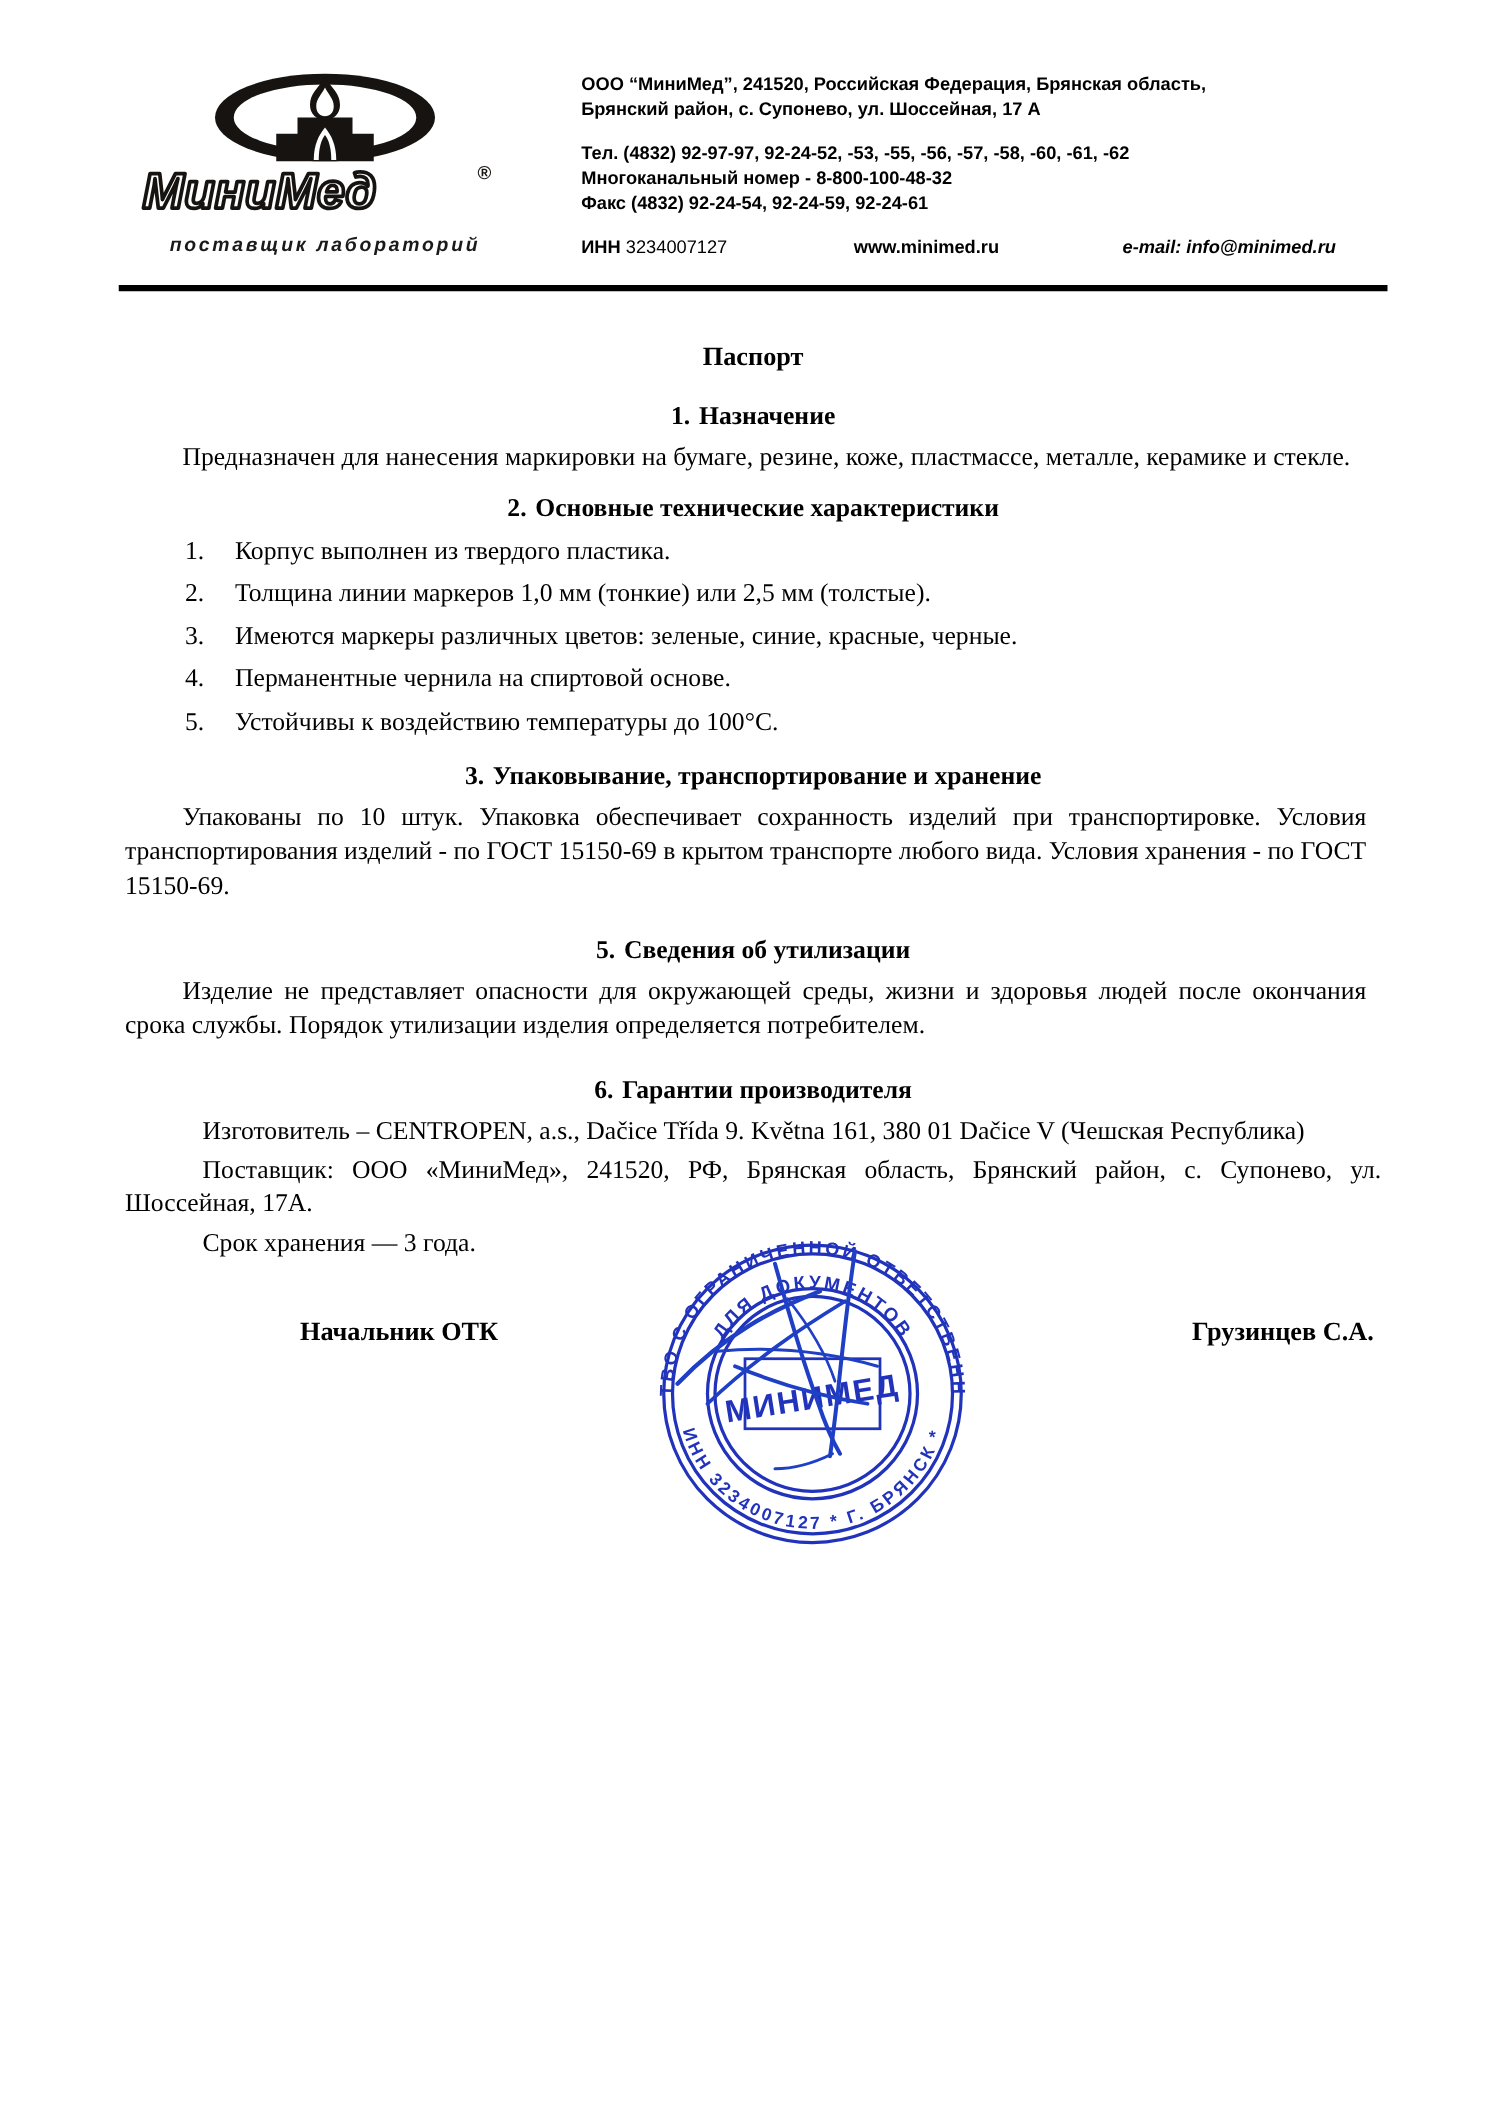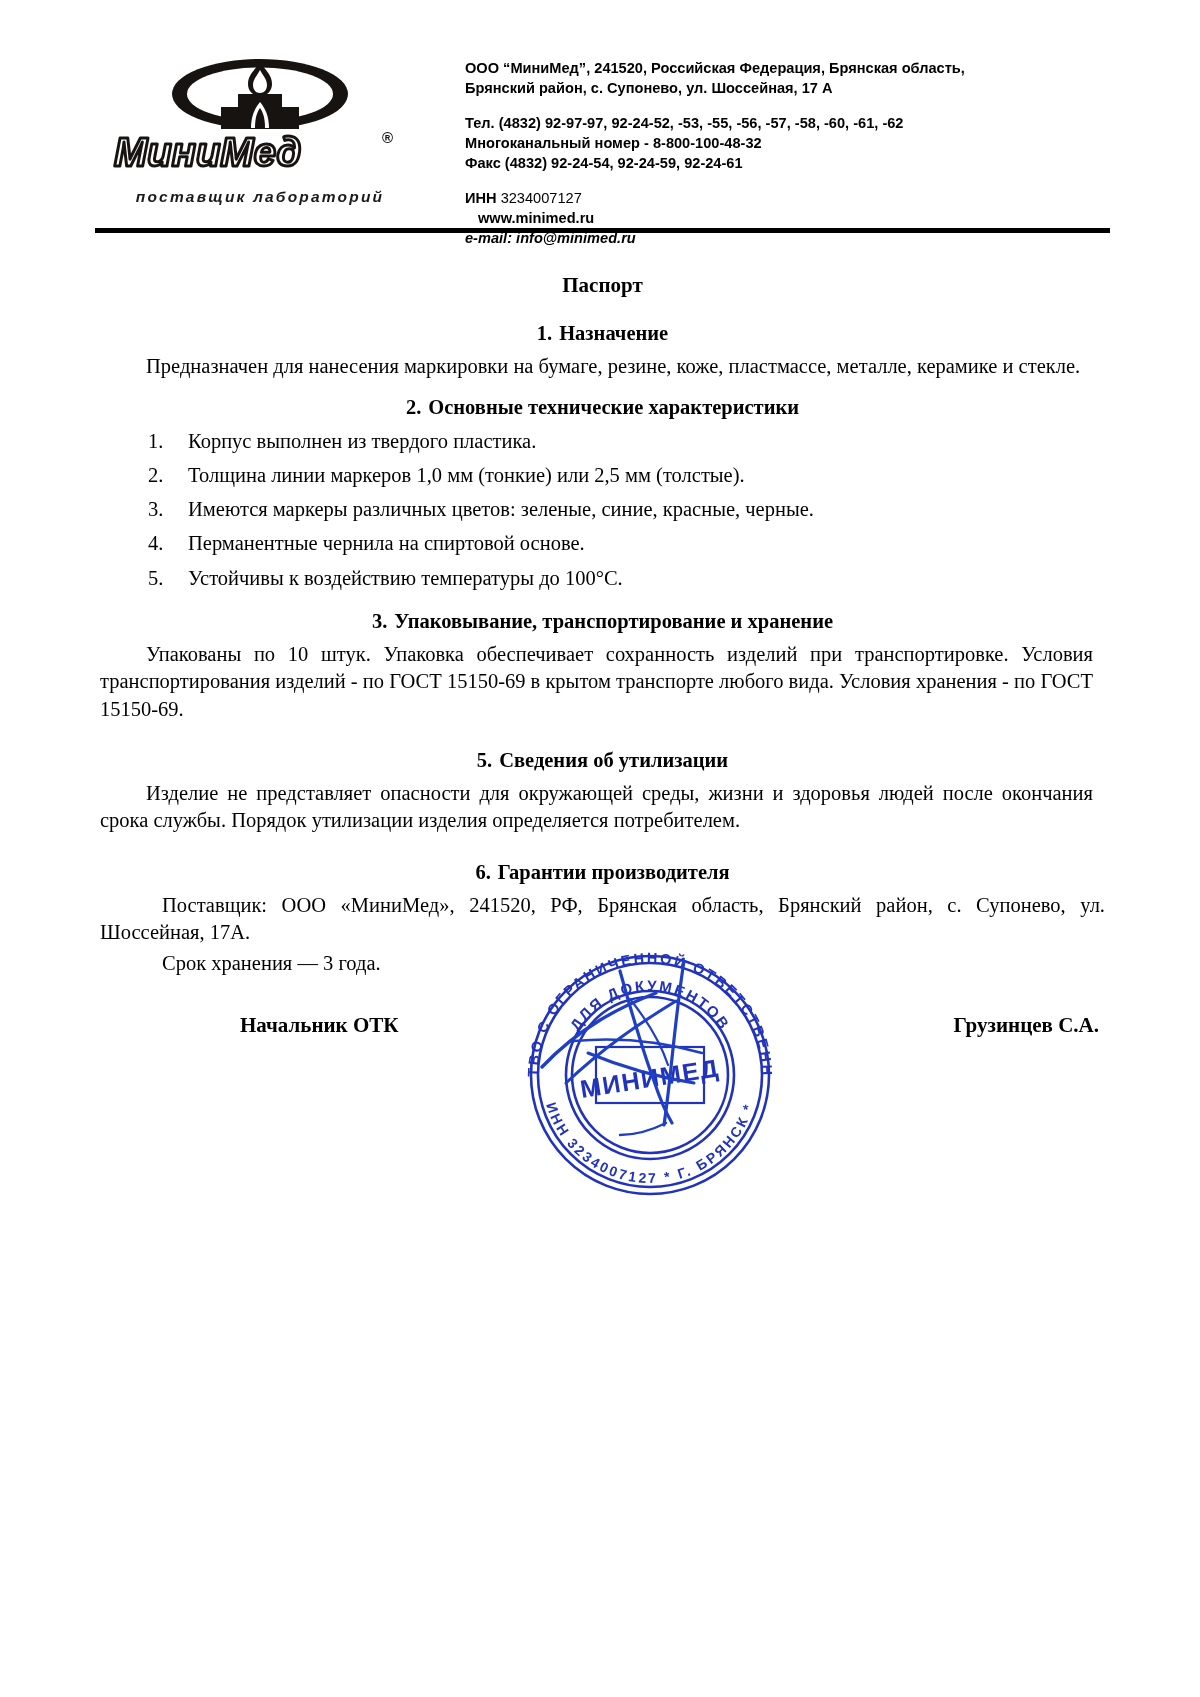--- a/index.html
+++ b/index.html
@@ -73,22 +73,22 @@
     font-weight: bold;
     font-size: 14.6px;
     line-height: 20px;
     color: #000;
   }
   .contact-group { margin-bottom: 15px; }
   .contact-group.last { margin-bottom: 0; }
   .contact-line { white-space: nowrap; }
   .inn-row {
     display: flex;
-    flex-direction: column;
-    align-items: flex-start;
+    flex-direction: row;
+    align-items: center;
     margin-top: 4px;
   }
   .inn-row .c1 { width: 205px; }
   .inn-row .c2 { width: 215px; margin-left: 13px; }
   .inn-row .c3 { width: auto; font-style: italic; }
   .inn-label { font-weight: bold; }
   .inn-value { font-weight: normal; }
 
   .rule {
     position: absolute;
@@ -156,21 +156,21 @@
   .guar-line {
     margin: 0 0 4px 0;
     text-indent: 62px;
   }
   .guar-line.l2 { text-indent: 62px; text-align: justify; }
 
   
   .sign-area {
     position: absolute;
     left: 100px;
-    top: 980px;
+    top: 1020px;
     width: 1005px;
     height: 230px;
   }
   .sign-row {
     position: absolute;
     top: 33px;
     left: 0;
     width: 1005px;
     display: flex;
     justify-content: space-between;
@@ -284,20 +284,21 @@
     <h2 class="section-head">
       <span class="num">5.</span><span>Сведения об утилизации</span>
     </h2>
     <p class="para">Изделие не представляет опасности для окружающей среды, жизни и здоровья людей после окончания срока службы. Порядок утилизации изделия определяется потребителем.</p>
 
     <div class="spacer-10"></div>
 
     <h2 class="section-head">
       <span class="num">6.</span><span>Гарантии производителя</span>
     </h2>
+    <p class="guar-line">Изготовитель – CENTROPEN, a.s., Dačice Třída 9. Května 161, 380 01 Dačice V (Чешская Республика)</p>
     <p class="guar-line l2">Поставщик: ООО «МиниМед», 241520, РФ, Брянская область, Брянский район, с. Супонево, ул. Шоссейная, 17А.</p>
     <p class="guar-line">Срок хранения — 3 года.</p>
   </div>
 
   <div class="sign-area">
 
     <div class="sign-row">
       <div class="left">Начальник ОТК</div>
       <div class="right">Грузинцев С.А.</div>
     </div>

